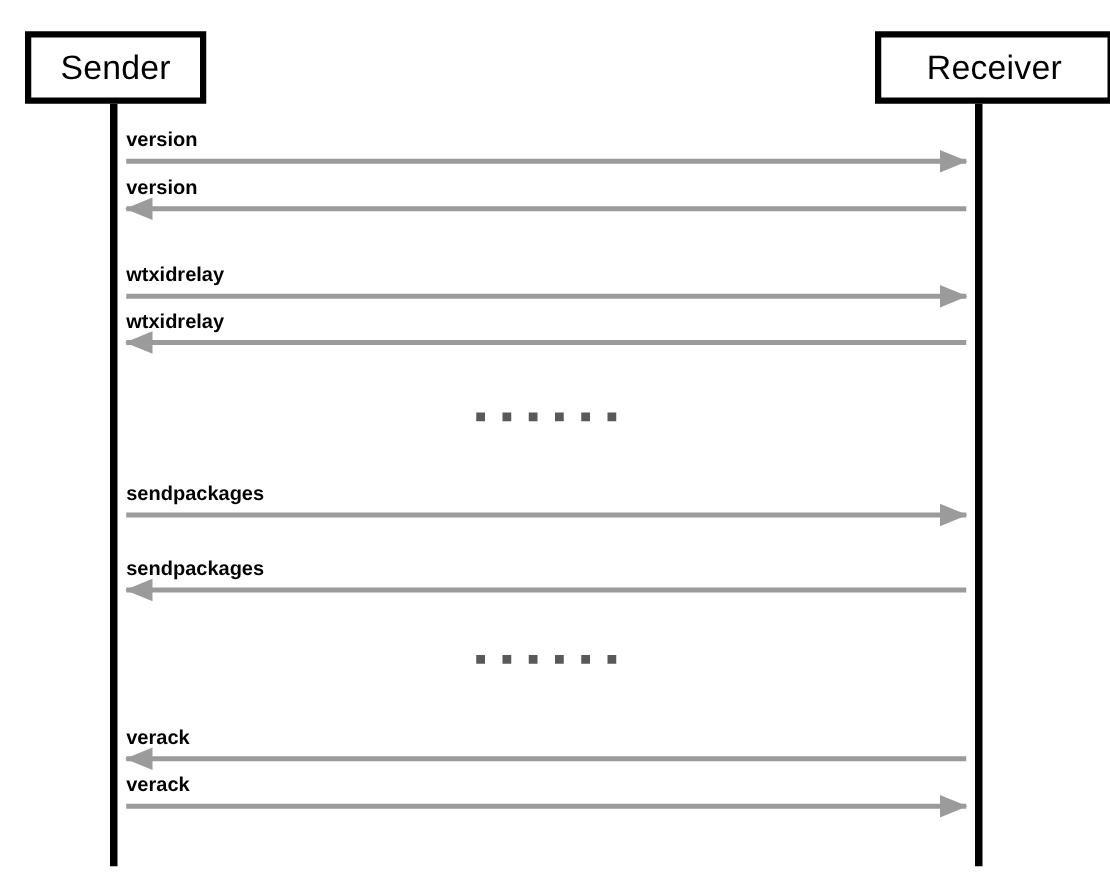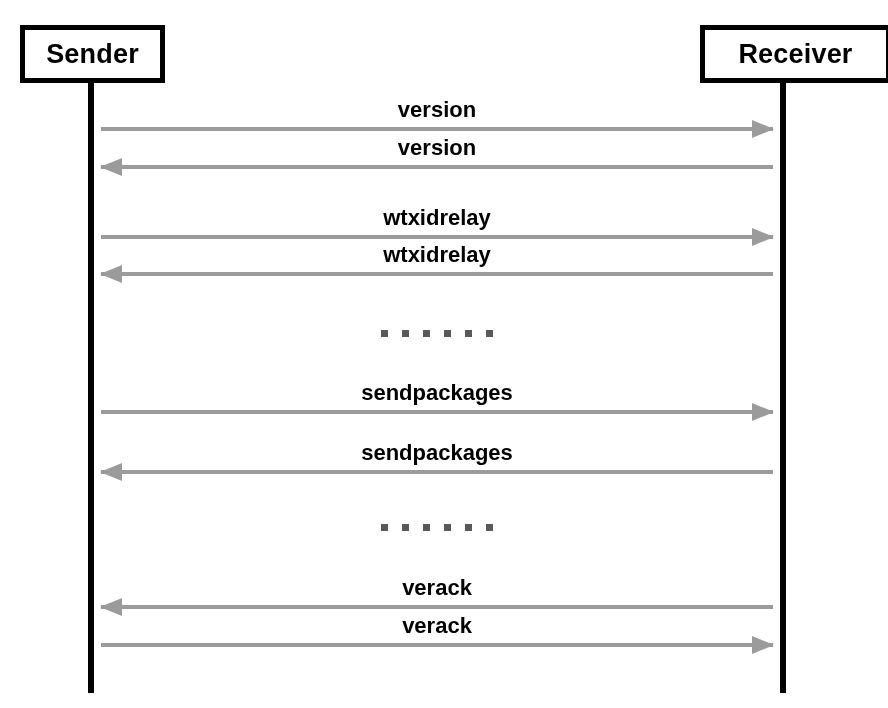--- a/index.html
+++ b/index.html
@@ -24,21 +24,21 @@
     box-sizing: border-box;
     border: 5px solid #000000;
     background: #ffffff;
     display: flex;
     align-items: center;
     justify-content: center;
     z-index: 4;
   }
   .participant-label {
     font-size: 27px;
-    font-weight: bold;
+    font-weight: normal;
     color: #000000;
     letter-spacing: 0.2px;
     white-space: nowrap;
   }
   .lifeline {
     position: absolute;
     width: 6px;
     background: #000000;
     z-index: 1;
   }
@@ -69,22 +69,21 @@
   }
   .msg-head.left {
     left: -1px;
     border-right: 22px solid #9b9b9b;
   }
   .msg-label {
     position: absolute;
     left: 0;
     width: 100%;
     bottom: 6px;
-    text-align: center;
-    font-size: 22px;
+    font-size: 16px;
     font-weight: bold;
     color: #000000;
     white-space: nowrap;
     line-height: 1;
   }
   
   .ellipsis {
     position: absolute;
     display: flex;
     gap: 14px;

